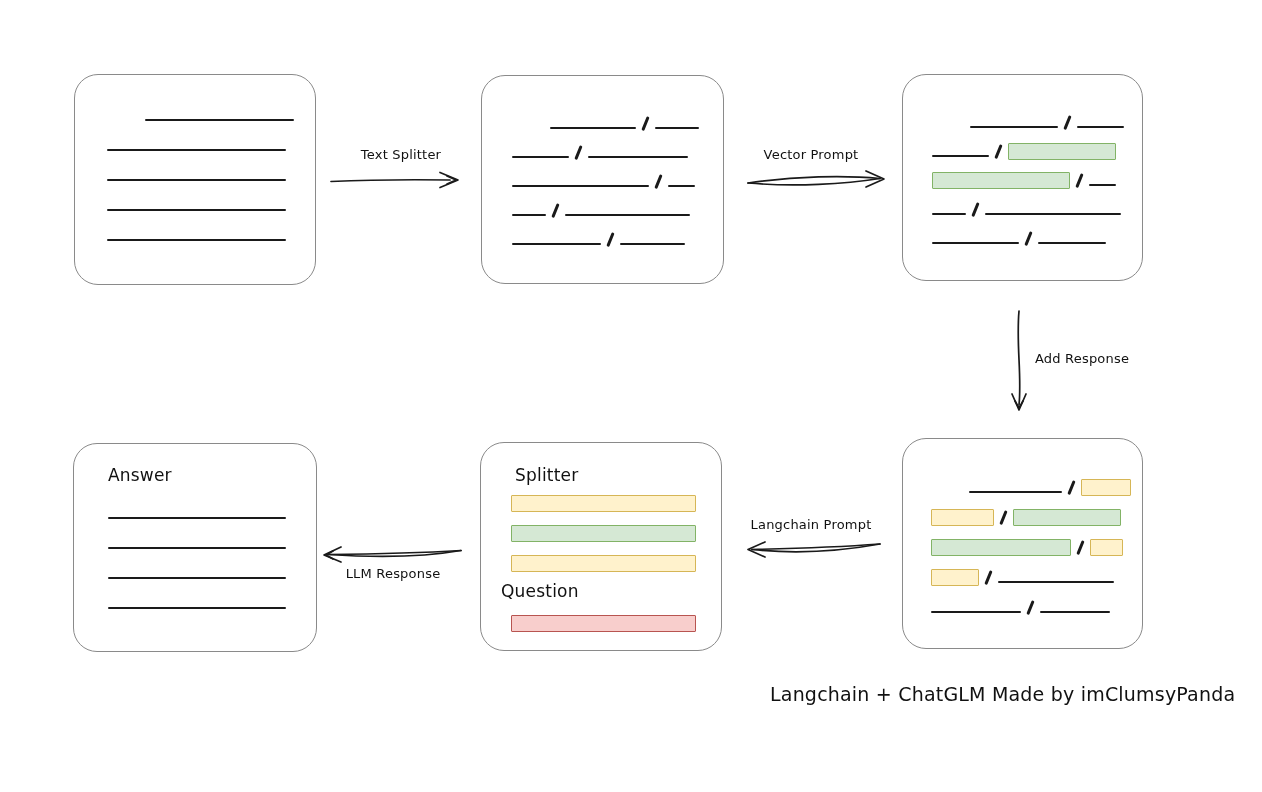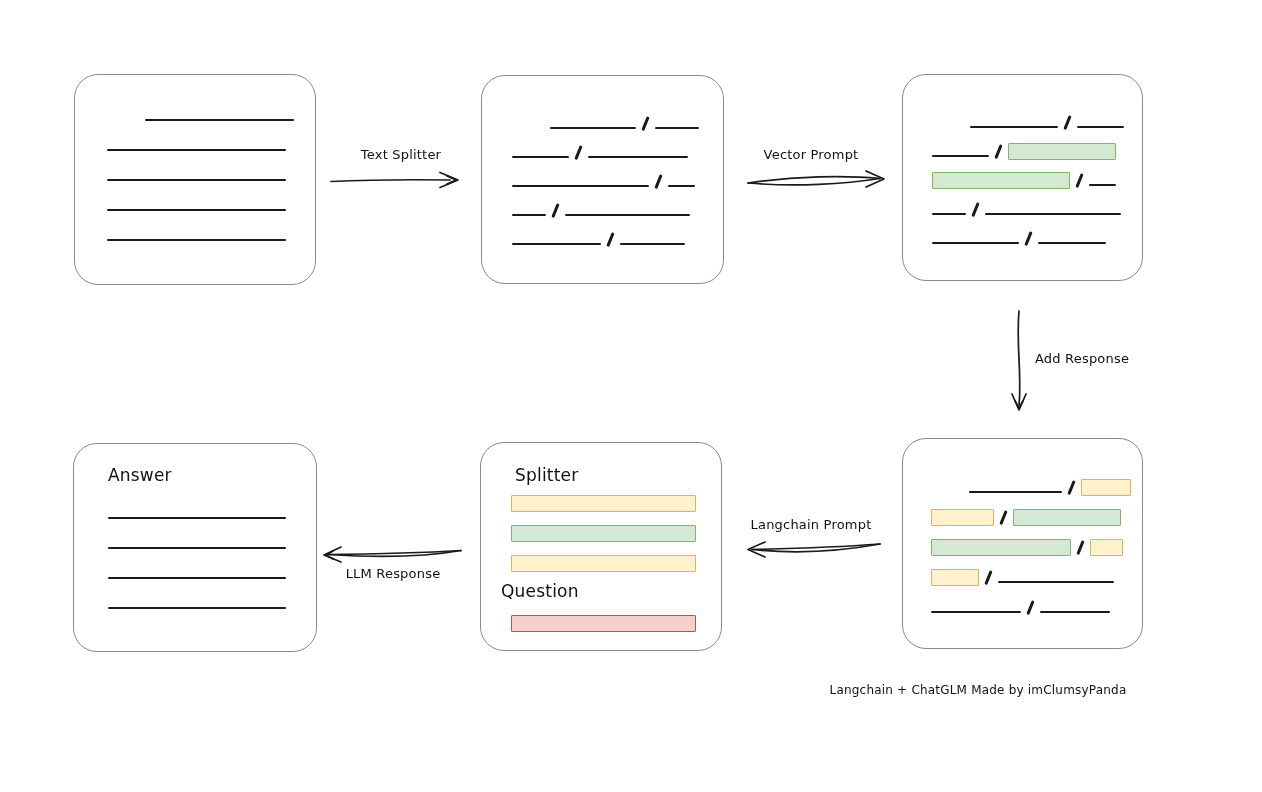--- a/index.html
+++ b/index.html
@@ -19,21 +19,21 @@
   .seg-space{height:1px;flex:0 0 auto;}
   .seg-chip{height:15px;border:1.6px solid;border-radius:1px;box-sizing:content-box;flex:0 0 auto;}
   .chip-green{background:var(--green-fill);border-color:var(--green-stroke);}
   .chip-yellow{background:var(--yellow-fill);border-color:var(--yellow-stroke);}
   .chip-red{background:var(--red-fill);border-color:var(--red-stroke);}
   .lbl{position:absolute;font-size:13px;letter-spacing:.2px;color:#111;white-space:nowrap;}
   .lbl.center{text-align:center;}
   .inbox-lbl{position:absolute;font-size:17px;letter-spacing:.2px;color:#111;white-space:nowrap;}
   svg.arrows{position:absolute;left:0;top:0;pointer-events:none;}
   svg.arrows path{fill:none;stroke:var(--line);stroke-width:1.7;stroke-linecap:round;stroke-linejoin:round;}
-  .caption{position:absolute;font-size:12px;letter-spacing:.2px;color:#111;text-align:center;white-space:nowrap;}
+  .caption{position:absolute;font-size:19px;letter-spacing:.2px;color:#111;text-align:center;white-space:nowrap;}
 </style>
 </head>
 <body>
 
 <div class="canvas">
 
   <div class="box" style="left:74px;top:74px;width:242px;height:211px;">
     <div class="rows rowh30" style="left:32px;top:19px;">
         <div class="seg-row">
           <div class="seg-space" style="width: 30px;"></div>

